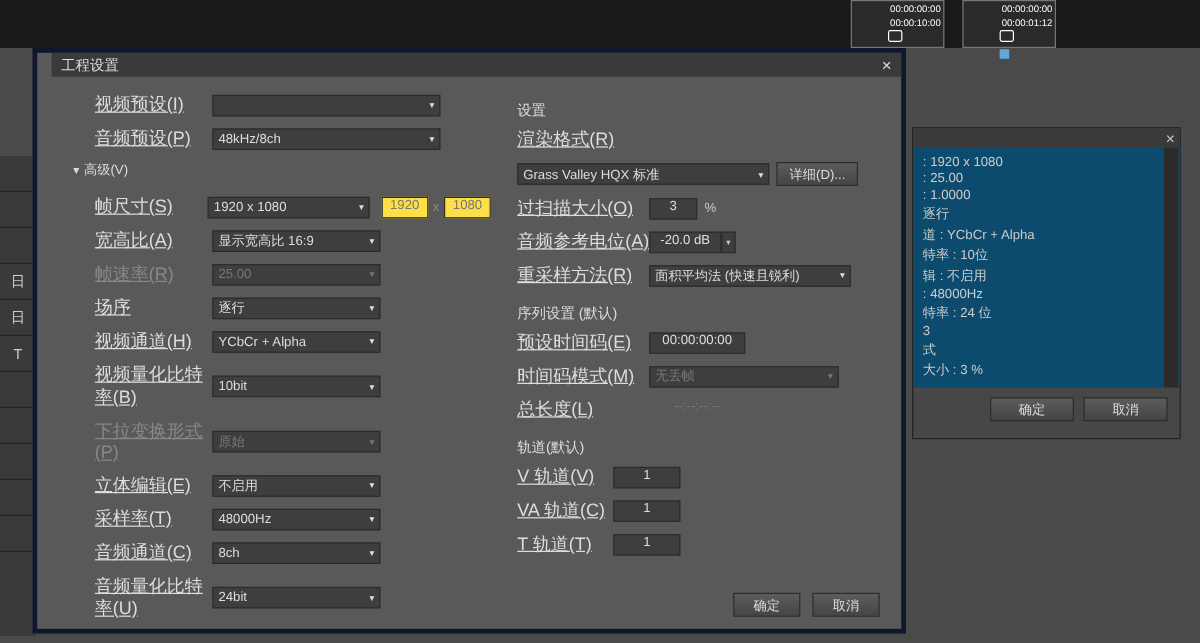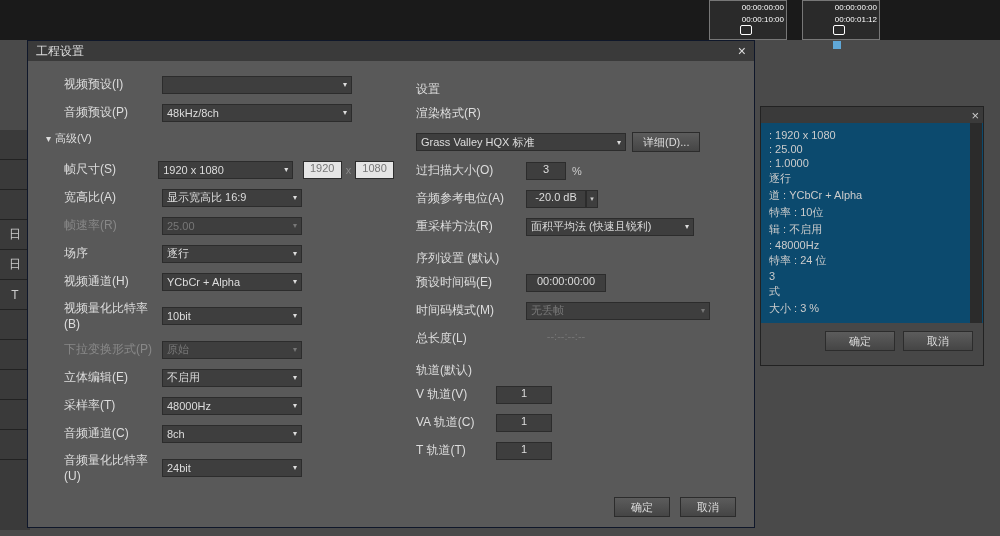--- a/index.html
+++ b/index.html
@@ -8,35 +8,35 @@
 
 .backdrop { position: absolute; inset: 0; background: #4a4a4a; }
 .top-dark { position: absolute; top: 0; left: 0; right: 0; height: 40px; background: #1a1a1a; }
 .clip-box { position: absolute; top: 0; width: 78px; height: 40px; border: 1px solid #777; background: #2a2a2a; }
 .clip-box .tc { position: absolute; top: 2px; font-size: 8px; color: #fff; right: 2px; }
 .clip-box .tc2 { top: 14px; }
 .marker { width: 8px; height: 8px; background: #60a8d8; position: absolute; bottom: -10px; left: 30px; }
 .clip-ico { position: absolute; bottom: 4px; left: 30px; width: 12px; height: 10px; border: 1px solid #fff; border-radius: 2px; }
 
 
-.dialog { position: absolute; left: 27px; top: 40px; width: 728px; height: 488px; background: #595959; border: 1px solid #0f172a; }
+.dialog { position: absolute; left: 27px; top: 40px; width: 728px; height: 488px; background: #595959; border: 4px solid #0f172a; padding-left: 12px; }
 .titlebar { height: 20px; background: #3a3a3a; color: #ddd; font-size: 12px; padding: 2px 8px; display: flex; justify-content: space-between; align-items: center; }
 .close-x { font-size: 14px; cursor: pointer; }
 .dlg-body { padding: 14px 20px 10px 36px; display: flex; gap: 22px; }
 .col-left { width: 330px; }
 .col-right { flex: 1; }
 
 .row { display: flex; align-items: center; margin-bottom: 9px; min-height: 19px; }
-.lbl { width: 98px; color: #ddd; font-size: 12px; }
+.lbl { width: 98px; color: #ddd; font-size: 15px; text-decoration: underline; }
 .lbl.dim { color: #888; }
 .combo { height: 18px; background: #3e3e3e; border: 1px solid #2c2c2c; color: #ddd; font-size: 11px; padding: 0 4px; display: flex; align-items: center; justify-content: space-between; }
 .combo.dis { color: #777; text-align: right; }
 .combo .arr { font-size: 8px; }
 .txtbox { height: 18px; background: #3e3e3e; border: 1px solid #2c2c2c; color: #ddd; font-size: 11px; text-align: center; padding: 0 4px; }
-.txtbox.dis { color: #777; background: #e5e5e5; }
+.txtbox.dis { color: #777; background: #fde047; }
 .btn { height: 20px; background: linear-gradient(#5c5c5c,#454545); border: 1px solid #2c2c2c; color: #ddd; font-size: 11px; display: inline-flex; align-items: center; justify-content: center; padding: 0 10px; cursor: pointer; }
 
 .adv-toggle { display: flex; align-items: center; gap: 4px; margin: 6px 0 14px 0; color: #ddd; cursor: pointer; font-size: 11px; }
 .adv-toggle::before { content: "▾"; font-size: 10px; }
 
 .sect-lbl { color: #ddd; margin-bottom: 6px; margin-top: 6px; font-size: 12px; }
 
 .footer-btns { position: absolute; right: 18px; bottom: 10px; display: flex; gap: 10px; }
 .footer-btns .btn { width: 56px; }
 
@@ -257,21 +257,21 @@
           </div>
       </div>
 
       <div class="sect-lbl" style="margin-top:14px">序列设置 (默认)</div>
       <div class="row">
         <div class="lbl" style="width:110px">预设时间码(E)</div>
         <div class="txtbox" style="width:80px">00:00:00:00</div>
       </div>
       <div class="row">
         <div class="lbl" style="width:110px">时间码模式(M)</div>
-        <div class="combo dis" style="width:184px">
+        <div class="combo dis" style="width:158px">
             <span>无丢帧</span>
             <span class="arr">▾</span>
           </div>
       </div>
       <div class="row">
         <div class="lbl" style="width:110px">总长度(L)</div>
         <div class="txtbox dis" style="width:80px;background:transparent;border:none">--:--:--:--</div>
       </div>
 
       <div class="sect-lbl" style="margin-top:14px">轨道(默认)</div>

